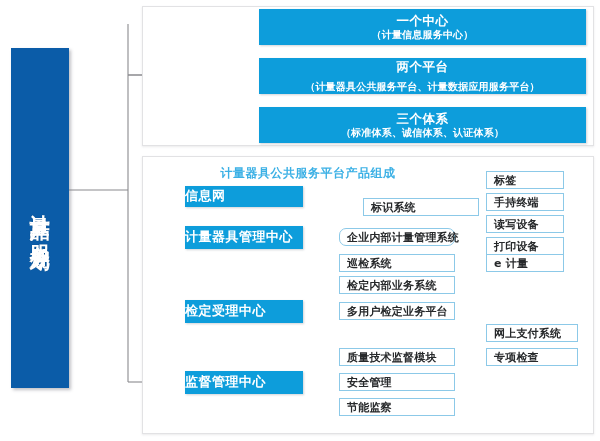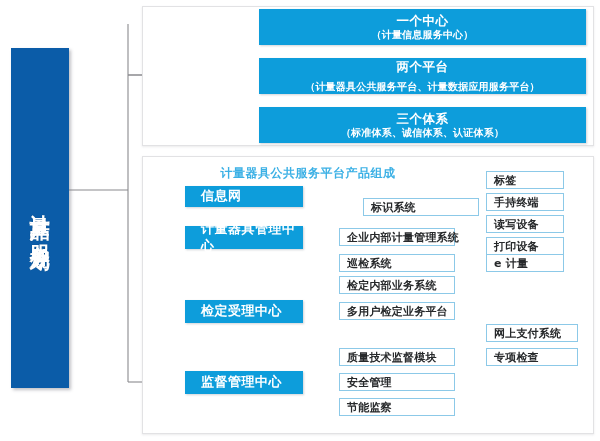--- a/index.html
+++ b/index.html
@@ -69,21 +69,21 @@
     color:#ffffff;
     display:flex;
     flex-direction:column;
     align-items:center;
     justify-content:center;
     box-sizing:border-box;
     box-shadow:1px 1px 2px rgba(120,130,140,.35);
   }
   .bx .l1{font-size:12.5px;font-weight:bold;line-height:1.25;letter-spacing:.5px;}
   .bx .l2{font-size:10px;font-weight:bold;line-height:1.3;letter-spacing:.2px;}
-  .bx.left-align{align-items:flex-start;padding-left:16px;}
+  .bx.left-align{align-items:flex-start;padding-left:0;}
   .bx.left-align .l1{font-size:13px;}
   
   .ob{
     position:absolute;
     background:#ffffff;
     border:1px solid #8cc9e8;
     box-sizing:border-box;
     display:flex;
     align-items:center;
     padding-left:7px;
@@ -191,21 +191,21 @@
     <span class="l1">计量器具管理中心</span>
   </div>
   <div class="bx left-align" style="left:185px;top:300px;width:118px;height:23px;">
     <span class="l1">检定受理中心</span>
   </div>
   <div class="bx left-align" style="left:185px;top:371px;width:118px;height:23px;">
     <span class="l1">监督管理中心</span>
   </div>
 
   <div class="ob" style="left:339px;top:198px;width:116px;height:18px;margin-left:24px;">标识系统</div>
-  <div class="ob" style="left:339px;top:228px;width:116px;height:18px;">企业内部计量管理系统</div>
+  <div class="ob" style="left:339px;top:228px;width:116px;height:18px;border-radius:7px;">企业内部计量管理系统</div>
   <div class="ob" style="left:339px;top:254px;width:116px;height:18px;">巡检系统</div>
 
   <div class="ob" style="left:339px;top:276px;width:116px;height:18px;">检定内部业务系统</div>
   <div class="ob" style="left:339px;top:302px;width:116px;height:18px;">多用户检定业务平台</div>
 
   <div class="ob" style="left:339px;top:348px;width:116px;height:18px;">质量技术监督模块</div>
   <div class="ob" style="left:339px;top:373px;width:116px;height:18px;">安全管理</div>
   <div class="ob" style="left:339px;top:398px;width:116px;height:18px;">节能监察</div>
 
   <div class="ob" style="left:486px;top:171px;width:78px;height:18px;">标签</div>

